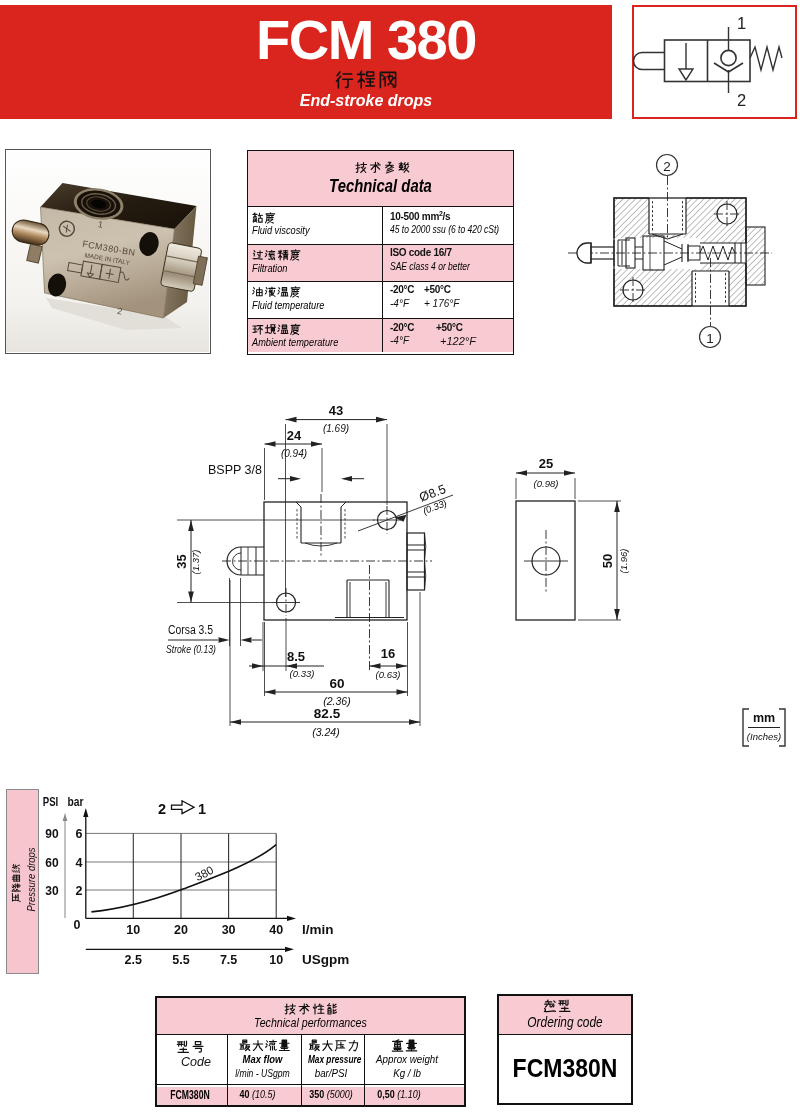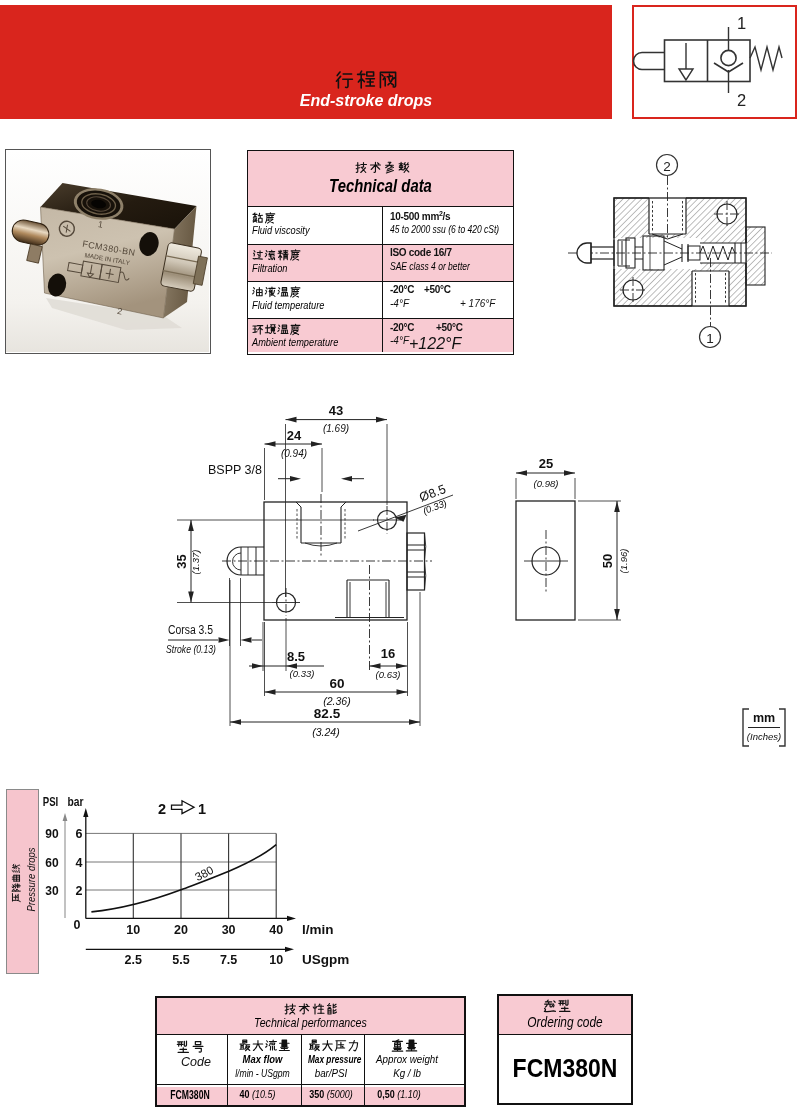--- a/index.html
+++ b/index.html
@@ -3,20 +3,21 @@
 <style>
 * { margin:0; padding:0; box-sizing:border-box; }
 html,body { width:800px; height:1117px; background:#fff; font-family:"Liberation Sans", sans-serif; }
 #page { position:relative; width:800px; height:1117px; overflow:hidden; background:#fff; }
 .abs { position:absolute; }
 </style></head>
 <body>
 <div id="page">
 
 <div class="abs" style="left:0;top:5px;width:612px;height:114px;background:#d9251d;"></div>
+<div class="abs" style="left:120px;top:7px;width:492px;text-align:center;color:#fff;font-weight:bold;font-size:56px;letter-spacing:-1.5px;">FCM&nbsp;380</div>
 <div class="abs" style="left:120px;top:92px;width:492px;text-align:center;color:#fff;font-weight:bold;font-style:italic;font-size:16px;">End-stroke drops</div>
 
 <div class="abs" style="left:632px;top:5px;width:165px;height:114px;background:#fff;border:2px solid #d9251d;"></div>
 
 <div class="abs" style="left:5px;top:149px;width:206px;height:205px;border:1.5px solid #555;background:#fff;">
 <svg width="203" height="202" viewBox="0 0 203 202">
         <defs>
           <linearGradient id="gtop" x1="0" y1="0" x2="1" y2="1">
             <stop offset="0" stop-color="#4a3d2c"></stop>
             <stop offset="0.5" stop-color="#241b10"></stop>
@@ -489,25 +490,25 @@
 <div class="abs" style="left:252px;top:261.5px;font-size:10.5px;font-style:italic;transform:scaleX(0.88);transform-origin:0 0;white-space:nowrap;">Filtration</div>
 <div class="abs" style="left:252px;top:298.5px;font-size:10.5px;font-style:italic;transform:scaleX(0.88);transform-origin:0 0;white-space:nowrap;">Fluid temperature</div>
 <div class="abs" style="left:252px;top:336px;font-size:10.5px;font-style:italic;transform:scaleX(0.88);transform-origin:0 0;white-space:nowrap;">Ambient temperature</div>
 <div class="abs" style="left:390px;top:210px;font-size:10px;font-weight:bold;font-style:normal;color:#111;letter-spacing:-0.3px;white-space:nowrap;">10-500 mm<sup style="font-size:7px">2</sup>/s</div>
 <div class="abs" style="left:390px;top:224px;font-size:10px;font-style:italic;transform:scaleX(0.85);transform-origin:0 0;white-space:nowrap;">45 to 2000 ssu (6 to 420 cSt)</div>
 <div class="abs" style="left:390px;top:246.5px;font-size:10px;font-weight:bold;font-style:normal;color:#111;letter-spacing:-0.3px;white-space:nowrap;">ISO code 16/7</div>
 <div class="abs" style="left:390px;top:261px;font-size:10px;font-style:italic;transform:scaleX(0.85);transform-origin:0 0;white-space:nowrap;">SAE class 4 or better</div>
 <div class="abs" style="left:390px;top:284px;font-size:10px;font-weight:bold;font-style:normal;color:#111;letter-spacing:-0.3px;white-space:nowrap;">-20°C</div>
 <div class="abs" style="left:424px;top:284px;font-size:10px;font-weight:bold;font-style:normal;color:#111;letter-spacing:-0.3px;white-space:nowrap;">+50°C</div>
 <div class="abs" style="left:390px;top:297.5px;font-size:10px;font-weight:normal;font-style:italic;color:#111;white-space:nowrap;">-4°F</div>
-<div class="abs" style="left:424px;top:297.5px;font-size:10px;font-weight:normal;font-style:italic;color:#111;white-space:nowrap;margin-left:36px;">+ 176°F</div>
+<div class="abs" style="left:424px;top:297.5px;font-size:10px;font-weight:normal;font-style:italic;color:#111;white-space:nowrap;">+ 176°F</div>
 <div class="abs" style="left:390px;top:321.5px;font-size:10px;font-weight:bold;font-style:normal;color:#111;letter-spacing:-0.3px;white-space:nowrap;">-20°C</div>
 <div class="abs" style="left:436px;top:321.5px;font-size:10px;font-weight:bold;font-style:normal;color:#111;letter-spacing:-0.3px;white-space:nowrap;">+50°C</div>
 <div class="abs" style="left:390px;top:335px;font-size:10px;font-weight:normal;font-style:italic;color:#111;white-space:nowrap;">-4°F</div>
-<div class="abs" style="left:409px;top:335px;font-size:16px;font-weight:normal;font-style:italic;color:#111;white-space:nowrap;">+122°F</div>
+<div class="abs" style="left:440px;top:335px;font-size:11px;font-weight:normal;font-style:italic;color:#111;white-space:nowrap;">+122°F</div>
 <div class="abs" style="left:155px;top:1015px;width:311px;text-align:center;font-size:13px;font-style:italic;transform:scaleX(0.82);white-space:nowrap;">Technical performances</div>
 <div class="abs" style="left:155px;top:1055px;font-size:12.5px;font-weight:normal;font-style:italic;color:#111;width:70px;text-align:center;white-space:nowrap;padding-left:12px;">Code</div>
 <div class="abs" style="left:225px;top:1053px;width:75px;text-align:center;font-size:11.5px;font-weight:bold;font-style:italic;transform:scaleX(0.82);white-space:nowrap;">Max flow</div>
 <div class="abs" style="left:225px;top:1067px;width:75px;text-align:center;font-size:11.5px;font-style:italic;transform:scaleX(0.75);white-space:nowrap;">l/min - USgpm</div>
 <div class="abs" style="left:299px;top:1053px;width:64px;text-align:center;font-size:11.5px;font-weight:bold;font-style:italic;transform:scaleX(0.72);white-space:nowrap;">Max pressure</div>
 <div class="abs" style="left:299px;top:1067px;width:64px;text-align:center;font-size:11.5px;font-style:italic;transform:scaleX(0.85);white-space:nowrap;">bar/PSI</div>
 <div class="abs" style="left:363px;top:1053px;width:88px;text-align:center;font-size:11.5px;font-style:italic;transform:scaleX(0.85);white-space:nowrap;">Approx weight</div>
 <div class="abs" style="left:363px;top:1067px;width:88px;text-align:center;font-size:11.5px;font-style:italic;transform:scaleX(0.85);white-space:nowrap;">Kg / lb</div>
 <div class="abs" style="left:155px;top:1088px;width:70px;text-align:center;font-size:12px;font-weight:bold;transform:scaleX(0.72);white-space:nowrap;">FCM380N</div>
 <div class="abs" style="left:220px;top:1088px;width:75px;text-align:center;font-size:11.5px;transform:scaleX(0.78);white-space:nowrap;"><b>40</b> <i>(10.5)</i></div>

